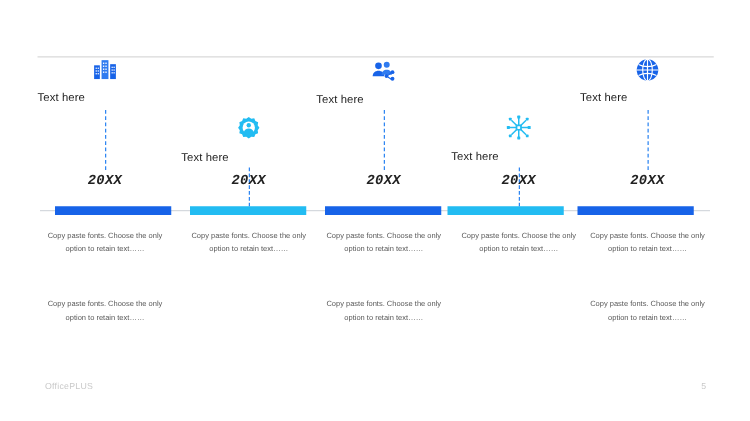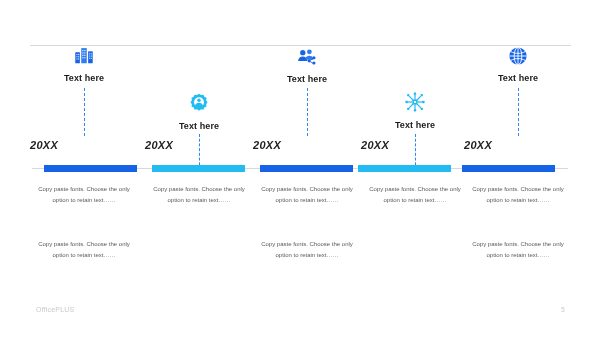--- a/index.html
+++ b/index.html
@@ -62,39 +62,40 @@
     width: 108px;
     text-align: center;
     line-height: 0;
   }
   .icon-wrap svg { display: inline-block; }
 
   
   .caption {
     position: absolute;
     width: 108px;
-    text-align: center;
+    text-align: left;
     font-size: 9px;
-    font-weight: bold;
+    font-weight: normal;
     color: #1a1a1a;
     letter-spacing: .1px;
   }
 
   
   .dash {
     position: absolute;
     width: 0;
     border-left: 1px dashed #2f86f2;
   }
 
   
   .year {
     position: absolute;
     width: 108px;
-    font-family: Liberation Sans, sans-serif;
+    text-align: center;
+    font-family: Liberation Mono, monospace;
     font-style: italic;
     font-weight: bold;
     font-size: 11px;
     color: #222222;
     letter-spacing: .3px;
   }
 
   
   .body-text {
     position: absolute;

